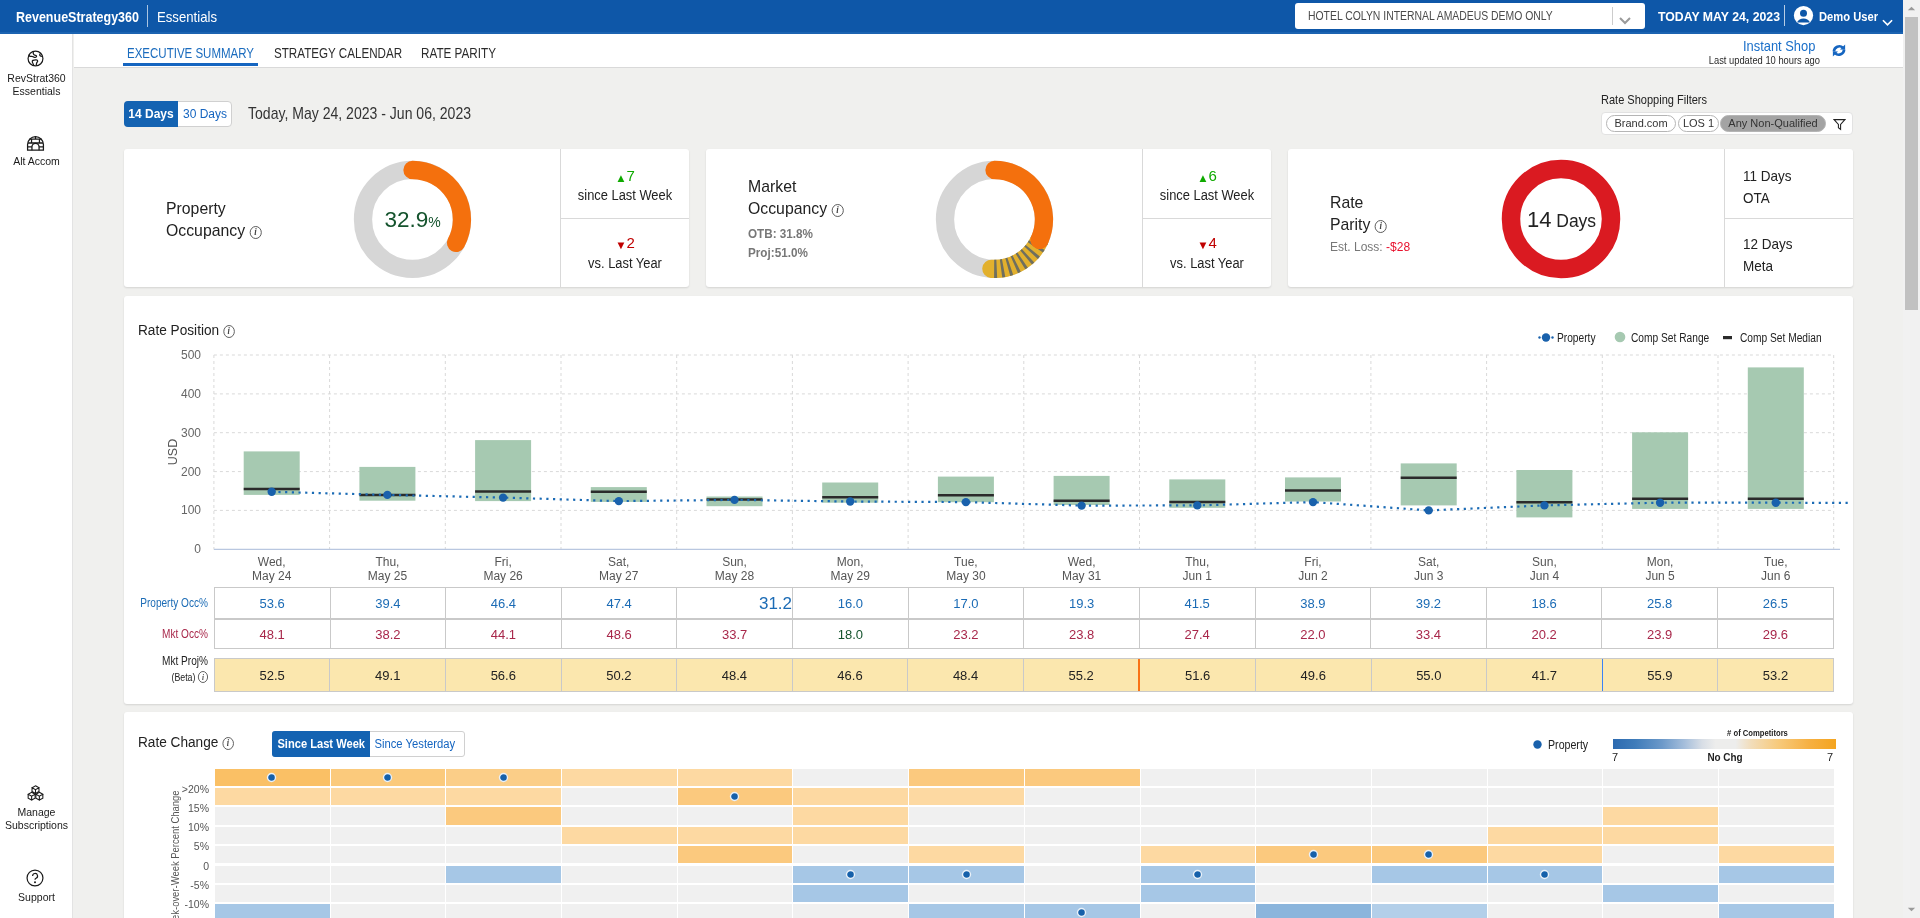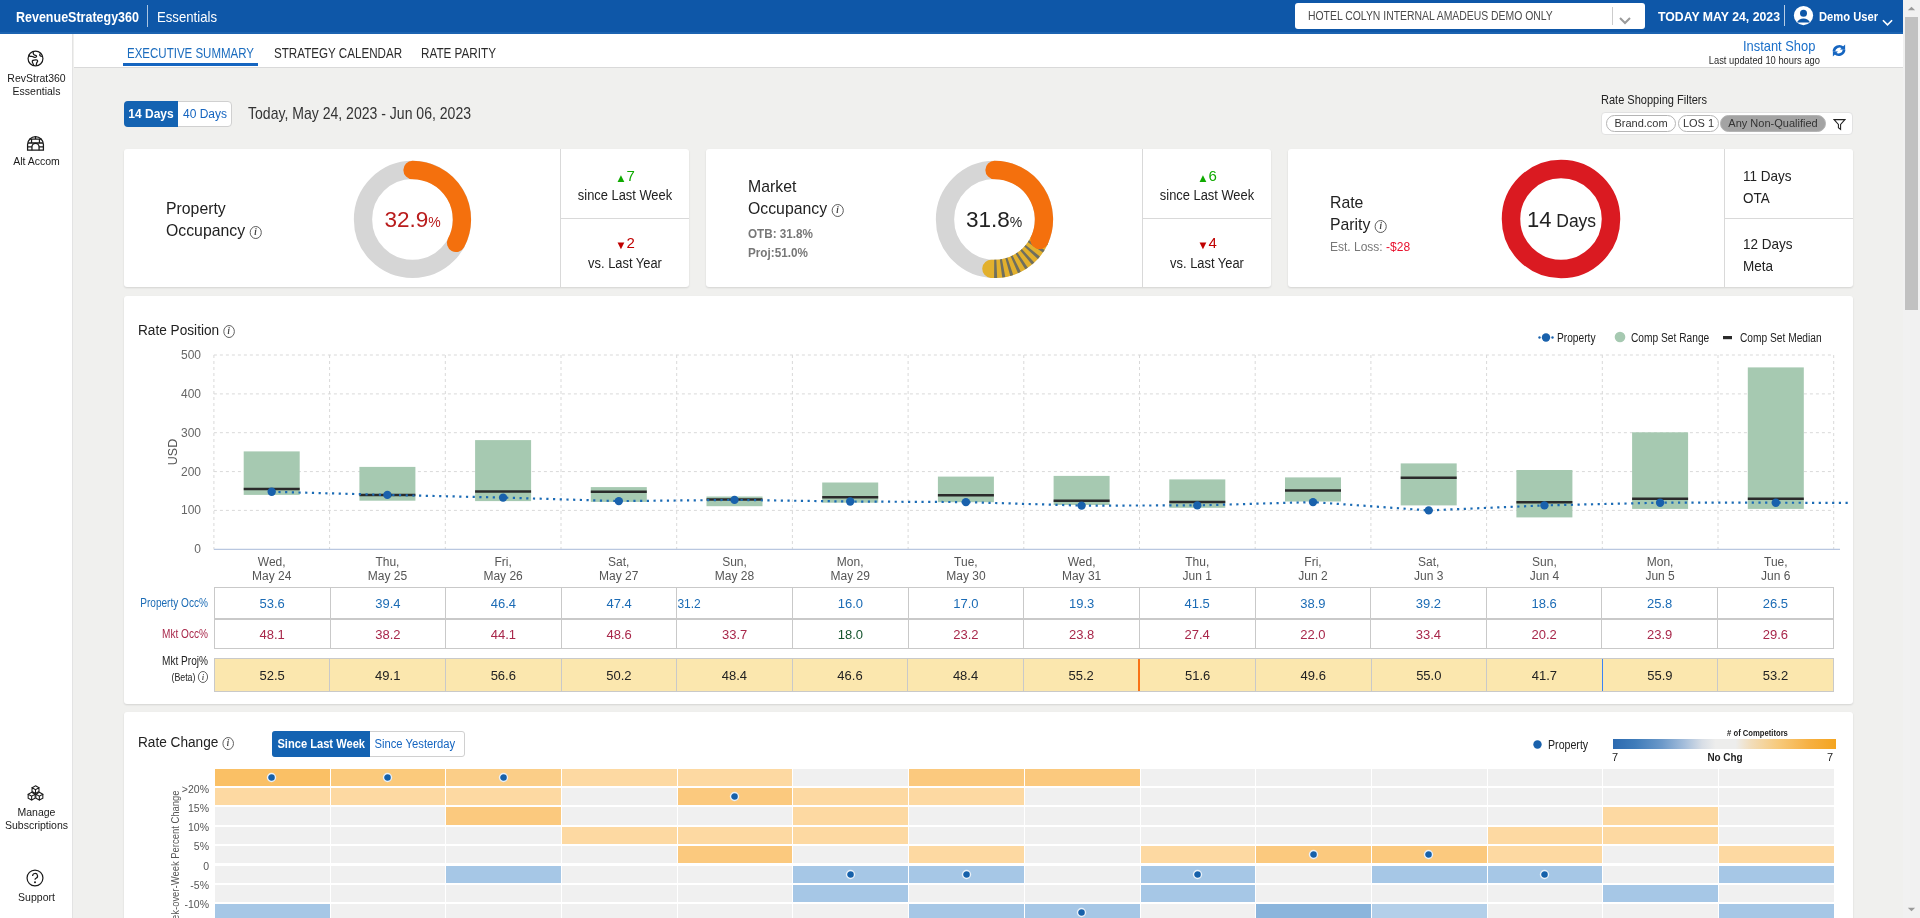--- a/index.html
+++ b/index.html
@@ -94,21 +94,21 @@
         <path d="M3.8 13.5 A8.8 8.8 0 0 1 18.3 7.4"></path>
         <path d="M20.2 10.5 A8.8 8.8 0 0 1 5.7 16.6"></path>
       </g>
       <polygon points="21.8,2.5 21.8,10.8 13.6,10.4" fill="#1565c0"></polygon>
       <polygon points="2.2,21.5 2.2,13.2 10.4,13.6" fill="#1565c0"></polygon>
     </svg>
   </div>
 
   <div class="abs" style="left:124px;top:101px;width:108px;height:26px;background:#fff;border:1px solid #d0d0d0;border-radius:4px;"></div>
   <div class="abs" style="left:124px;top:101px;width:54px;height:26px;background:#1463b2;border-radius:4px 0 0 4px;color:#fff;font-size:12px;font-weight:bold;text-align:center;line-height:26px;">14 Days</div>
-  <div class="abs" style="left:178px;top:101px;width:54px;height:26px;color:#1565c0;font-size:12px;text-align:center;line-height:26px;">40 Days</div>
+  <div class="abs" style="left:178px;top:101px;width:54px;height:26px;color:#1565c0;font-size:12px;text-align:center;line-height:26px;">30 Days</div>
   <div class="abs" style="left:248px;top:104px;font-size:17px;color:#333;transform:scaleX(0.826);transform-origin:0 0;white-space:nowrap;">Today, May 24, 2023 - Jun 06, 2023</div>
   <div class="abs" style="left:1601px;top:92px;font-size:13.5px;color:#222;transform:scaleX(0.817);transform-origin:0 0;white-space:nowrap;">Rate Shopping Filters</div>
   <div class="abs" style="left:1601px;top:112px;width:252px;height:23px;background:#fff;border:1px solid #e2e2e2;border-radius:4px;"></div>
   <div class="abs" style="left:1606px;top:115px;width:70px;height:17px;border:1px solid #b5b5b5;border-radius:9px;font-size:11px;color:#333;text-align:center;line-height:15px;background:#fff;">Brand.com</div>
   <div class="abs" style="left:1678px;top:115px;width:41px;height:17px;border:1px solid #b5b5b5;border-radius:9px;font-size:11px;color:#333;text-align:center;line-height:15px;background:#fff;">LOS 1</div>
   <div class="abs" style="left:1720px;top:115px;width:106px;height:17px;border:1px solid #b5b5b5;border-radius:9px;font-size:11px;color:#333;text-align:center;line-height:15px;background:#a3a3a3;">Any Non-Qualified</div>
   <div class="abs" style="left:1833px;top:117px;width:13px;height:13px;">
     <svg width="13" height="13" viewBox="0 0 24 24" fill="none" stroke="#222" stroke-width="2">
         <path d="M2 3 h20 l-8 9 v9 l-4 -3 v-6 z"></path>
       </svg>
@@ -124,21 +124,21 @@
   <div class="abs" style="left:1142px;top:218px;width:129px;height:1px;background:#d9d9d9;"></div>
   <div class="abs" style="left:1724px;top:218px;width:129px;height:1px;background:#d9d9d9;"></div>
 
   <div class="abs" style="left:166px;top:198px;font-size:17px;color:#222;line-height:21.5px;transform:scaleX(0.93);transform-origin:0 0;">Property<br>Occupancy <span class="ico-info">i</span></div>
   <div class="abs" style="left:352px;top:159px;width:121px;height:121px;">
     <svg width="121" height="121" viewBox="0 0 121 121">
       <circle cx="60.5" cy="60.4" r="49.5" fill="none" stroke="#d6d6d6" stroke-width="18.3"></circle>
       <path d="M60.5 11 A49.5 49.5 0 0 1 104.04 83.94" fill="none" stroke="#f4700d" stroke-width="18.3" stroke-linecap="round"></path>
     </svg>
   </div>
-  <div class="abs" style="left:352px;top:159px;width:121px;height:121px;text-align:center;line-height:121px;font-size:22.5px;color:#b91c1c;">32.9<span style="font-size:14px;">%</span></div>
+  <div class="abs" style="left:352px;top:159px;width:121px;height:121px;text-align:center;line-height:121px;font-size:22.5px;color:#14532d;">32.9<span style="font-size:14px;">%</span></div>
   <div class="abs" style="left:561px;top:167px;width:128px;text-align:center;font-size:11.5px;color:#0faa00;">▲<span style="font-size:15px;vertical-align:1px;">7</span></div>
   <div class="abs" style="left:561px;top:187px;width:128px;text-align:center;font-size:14px;color:#222;transform:scaleX(0.92);">since Last Week</div>
   <div class="abs" style="left:561px;top:234px;width:128px;text-align:center;font-size:11.5px;color:#c00000;">▼<span style="font-size:15px;vertical-align:1px;">2</span></div>
   <div class="abs" style="left:561px;top:255px;width:128px;text-align:center;font-size:14px;color:#222;transform:scaleX(0.92);">vs. Last Year</div>
 
   <div class="abs" style="left:748px;top:176px;font-size:17px;color:#222;line-height:21.5px;transform:scaleX(0.93);transform-origin:0 0;">Market<br>Occupancy <span class="ico-info">i</span></div>
   <div class="abs" style="left:748px;top:224px;font-size:13px;font-weight:bold;color:#777;line-height:19px;transform:scaleX(0.9);transform-origin:0 0;">OTB: 31.8%<br>Proj:51.0%</div>
   <div class="abs" style="left:933.5px;top:159px;width:121px;height:121px;">
     <svg width="121" height="121" viewBox="0 0 121 121">
       <defs>
@@ -146,21 +146,20 @@
           <rect width="5" height="5" fill="#e2b02d"></rect>
           <rect width="2" height="5" fill="#6f6f5f"></rect>
         </pattern>
       </defs>
       <circle cx="60.5" cy="60.4" r="49.5" fill="none" stroke="#d6d6d6" stroke-width="18.3"></circle>
       <path d="M105.54 80.93 A49.5 49.5 0 0 1 57.39 109.80" fill="none" stroke="#e2b02d" stroke-width="18.3" stroke-linecap="round"></path>
       <path d="M105.54 80.93 A49.5 49.5 0 0 1 57.39 109.80" fill="none" stroke="#6f6f5f" stroke-width="18.3" stroke-dasharray="2.6 4.3" stroke-dashoffset="1"></path>
       <path d="M60.5 11 A49.5 49.5 0 0 1 105.54 80.93" fill="none" stroke="#f4700d" stroke-width="18.3" stroke-linecap="round"></path>
     </svg>
   </div>
-  <div class="abs" style="left:933.5px;top:159px;width:121px;height:121px;text-align:center;line-height:121px;font-size:22.5px;color:#222;">31.8<span style="font-size:14px;">%</span></div>
   <div class="abs" style="left:1143px;top:167px;width:128px;text-align:center;font-size:11.5px;color:#0faa00;">▲<span style="font-size:15px;vertical-align:1px;">6</span></div>
   <div class="abs" style="left:1143px;top:187px;width:128px;text-align:center;font-size:14px;color:#222;transform:scaleX(0.92);">since Last Week</div>
   <div class="abs" style="left:1143px;top:234px;width:128px;text-align:center;font-size:11.5px;color:#c00000;">▼<span style="font-size:15px;vertical-align:1px;">4</span></div>
   <div class="abs" style="left:1143px;top:255px;width:128px;text-align:center;font-size:14px;color:#222;transform:scaleX(0.92);">vs. Last Year</div>
 
   <div class="abs" style="left:1330px;top:192px;font-size:17px;color:#222;line-height:21.5px;transform:scaleX(0.93);transform-origin:0 0;">Rate<br>Parity <span class="ico-info">i</span></div>
   <div class="abs" style="left:1330px;top:240px;font-size:12px;color:#777;">Est. Loss: <span style="color:#e8112d;">-$28</span></div>
   <div class="abs" style="left:1501px;top:158.5px;width:121px;height:121px;">
     <svg width="121" height="121" viewBox="0 0 121 121">
       <circle cx="60" cy="60" r="50" fill="none" stroke="#da1a21" stroke-width="18.5"></circle>
@@ -289,21 +288,21 @@
   <text x="1660.1" y="580" text-anchor="middle" font-size="12" fill="#555">Jun 5</text>
   <text x="1775.8" y="566" text-anchor="middle" font-size="12" fill="#555">Tue,</text>
   <text x="1775.8" y="580" text-anchor="middle" font-size="12" fill="#555">Jun 6</text>
   </svg></div>
 
   <div class="abs" style="left:213.9px;top:587px;width:1619.8px;height:32px;display:flex;border-top:1px solid #c9c9c9;border-bottom:1px solid #c9c9c9;">
       <div style="flex:1;border-left:1px solid #c9c9c9;text-align:center;line-height:32px;font-size:13px;color:#1b6bb5;">53.6</div>
       <div style="flex:1;border-left:1px solid #c9c9c9;text-align:center;line-height:32px;font-size:13px;color:#1b6bb5;">39.4</div>
       <div style="flex:1;border-left:1px solid #c9c9c9;text-align:center;line-height:32px;font-size:13px;color:#1b6bb5;">46.4</div>
       <div style="flex:1;border-left:1px solid #c9c9c9;text-align:center;line-height:32px;font-size:13px;color:#1b6bb5;">47.4</div>
-      <div style="flex:1;border-left:1px solid #c9c9c9;text-align:left;line-height:32px;font-size:12px;color:#1b6bb5;">31.2</div>
+      <div style="flex:1;border-left:1px solid #c9c9c9;text-align:right;line-height:32px;font-size:17px;color:#1b6bb5;">31.2</div>
       <div style="flex:1;border-left:1px solid #c9c9c9;text-align:center;line-height:32px;font-size:13px;color:#1b6bb5;">16.0</div>
       <div style="flex:1;border-left:1px solid #c9c9c9;text-align:center;line-height:32px;font-size:13px;color:#1b6bb5;">17.0</div>
       <div style="flex:1;border-left:1px solid #c9c9c9;text-align:center;line-height:32px;font-size:13px;color:#1b6bb5;">19.3</div>
       <div style="flex:1;border-left:1px solid #c9c9c9;text-align:center;line-height:32px;font-size:13px;color:#1b6bb5;">41.5</div>
       <div style="flex:1;border-left:1px solid #c9c9c9;text-align:center;line-height:32px;font-size:13px;color:#1b6bb5;">38.9</div>
       <div style="flex:1;border-left:1px solid #c9c9c9;text-align:center;line-height:32px;font-size:13px;color:#1b6bb5;">39.2</div>
       <div style="flex:1;border-left:1px solid #c9c9c9;text-align:center;line-height:32px;font-size:13px;color:#1b6bb5;">18.6</div>
       <div style="flex:1;border-left:1px solid #c9c9c9;text-align:center;line-height:32px;font-size:13px;color:#1b6bb5;">25.8</div>
       <div style="flex:1;border-left:1px solid #c9c9c9;text-align:center;line-height:32px;font-size:13px;color:#1b6bb5;">26.5</div>
       <div style="width:0;border-left:1px solid #c9c9c9;"></div>

